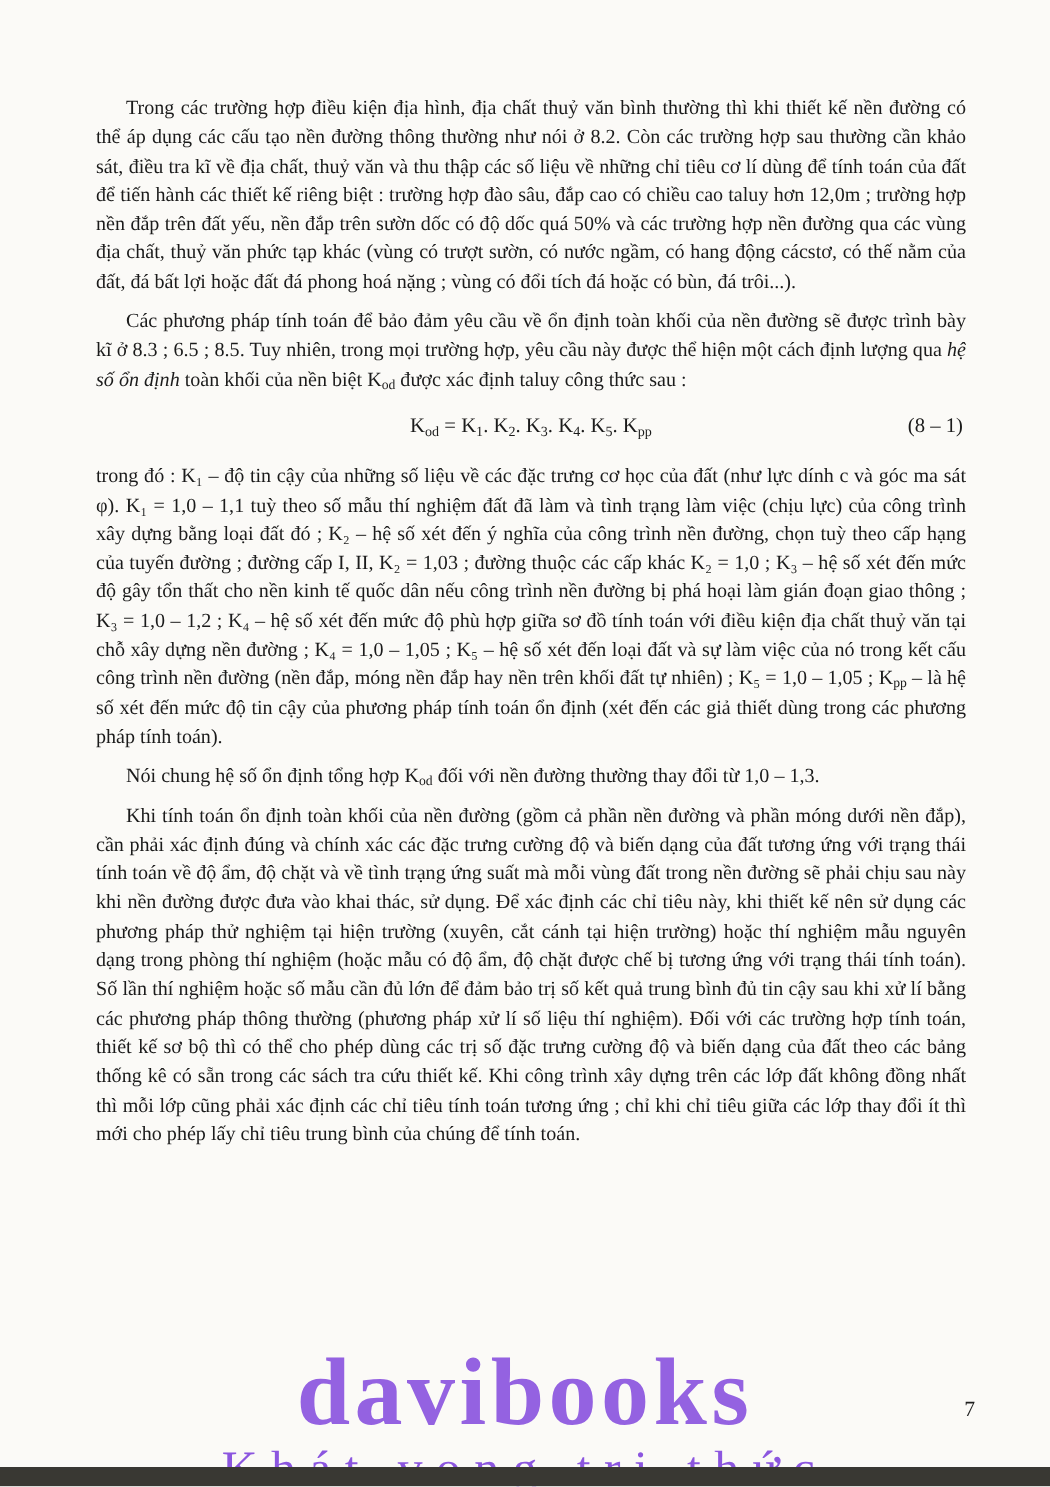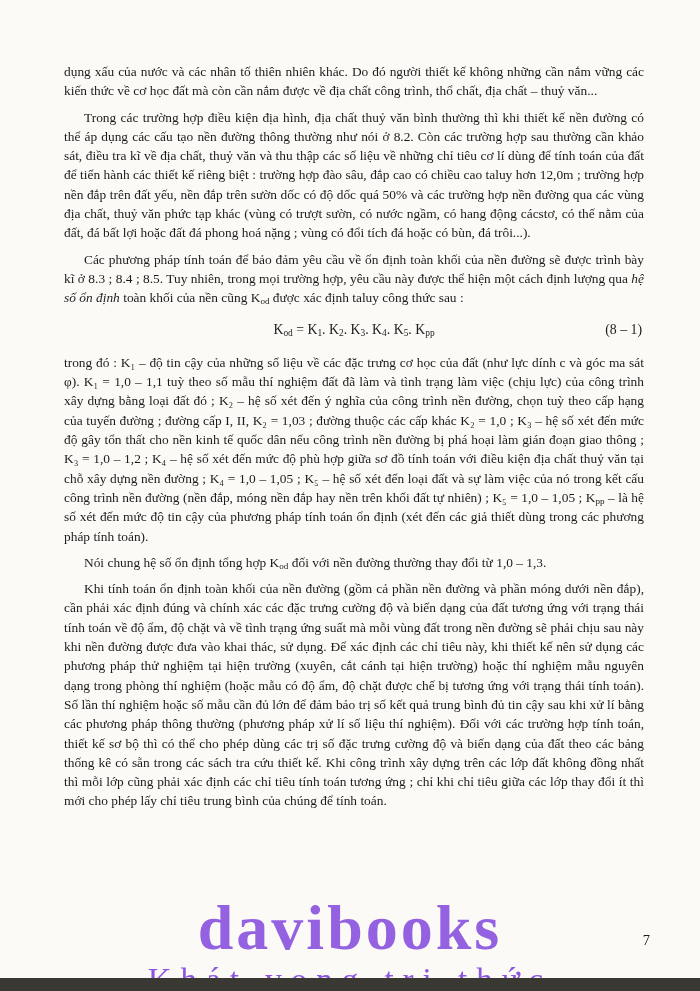--- a/index.html
+++ b/index.html
@@ -82,25 +82,24 @@
 
 <div class="page">
 
   <div class="watermark">
     <div class="wm-brand">davibooks</div>
     <div class="wm-slogan">Khát vọng tri thức</div>
   </div>
 
   <div class="content">
 
-    <p class="no-indent">dụng xấu của nước và các nhân tố thiên nhiên khác. Do đó người thiết kế không những cần nắm vững các kiến thức về cơ học đất mà còn cần nắm được về địa chất công trình, thổ chất, địa chất – thuỷ văn...</p>
 
     <p>Trong các trường hợp điều kiện địa hình, địa chất thuỷ văn bình thường thì khi thiết kế nền đường có thể áp dụng các cấu tạo nền đường thông thường như nói ở 8.2. Còn các trường hợp sau thường cần khảo sát, điều tra kĩ về địa chất, thuỷ văn và thu thập các số liệu về những chỉ tiêu cơ lí dùng để tính toán của đất để tiến hành các thiết kế riêng biệt : trường hợp đào sâu, đắp cao có chiều cao taluy hơn 12,0m ; trường hợp nền đắp trên đất yếu, nền đắp trên sườn dốc có độ dốc quá 50% và các trường hợp nền đường qua các vùng địa chất, thuỷ văn phức tạp khác (vùng có trượt sườn, có nước ngầm, có hang động cácstơ, có thế nằm của đất, đá bất lợi hoặc đất đá phong hoá nặng ; vùng có đổi tích đá hoặc có bùn, đá trôi...).</p>
 
-    <p><span>Các phương pháp tính toán để bảo đảm yêu cầu về ổn định toàn khối của nền đường sẽ được trình bày kĩ ở 8.3 ; 8.4 ; 8.5. Tuy nhiên, trong mọi trường hợp, yêu cầu này được thể hiện một cách định lượng qua </span><em>hệ số ổn định</em><span> toàn khối của nền cũng K</span><sub>od</sub><span> được xác định taluy công thức sau :</span></p>
+    <p><span>Các phương pháp tính toán để bảo đảm yêu cầu về ổn định toàn khối của nền đường sẽ được trình bày kĩ ở 8.3 ; 6.5 ; 8.5. Tuy nhiên, trong mọi trường hợp, yêu cầu này được thể hiện một cách định lượng qua </span><em>hệ số ổn định</em><span> toàn khối của nền biệt K</span><sub>od</sub><span> được xác định taluy công thức sau :</span></p>
 
     <div class="formula">
       <span class="formula-body"><span>K</span><sub>od</sub><span> = K</span><sub>1</sub><span>. K</span><sub>2</sub><span>. K</span><sub>3</sub><span>. K</span><sub>4</sub><span>. K</span><sub>5</sub><span>. K</span><sub>pp</sub></span>
       <span class="formula-number">(8 – 1)</span>
     </div>
 
     <p class="no-indent"><span>trong đó : K₁ – độ tin cậy của những số liệu về các đặc trưng cơ học của đất (như lực dính c và góc ma sát φ). K₁ = 1,0 – 1,1 tuỳ theo số mẫu thí nghiệm đất đã làm và tình trạng làm việc (chịu lực) của công trình xây dựng bằng loại đất đó ; K₂ – hệ số xét đến ý nghĩa của công trình nền đường, chọn tuỳ theo cấp hạng của tuyến đường ; đường cấp I, II, K₂ = 1,03 ; đường thuộc các cấp khác K₂ = 1,0 ; K₃ – hệ số xét đến mức độ gây tổn thất cho nền kinh tế quốc dân nếu công trình nền đường bị phá hoại làm gián đoạn giao thông ; K₃ = 1,0 – 1,2 ; K₄ – hệ số xét đến mức độ phù hợp giữa sơ đồ tính toán với điều kiện địa chất thuỷ văn tại chỗ xây dựng nền đường ; K₄ = 1,0 – 1,05 ; K₅ – hệ số xét đến loại đất và sự làm việc của nó trong kết cấu công trình nền đường (nền đắp, móng nền đắp hay nền trên khối đất tự nhiên) ; K₅ = 1,0 – 1,05 ; K</span><sub>pp</sub><span> – là hệ số xét đến mức độ tin cậy của phương pháp tính toán ổn định (xét đến các giả thiết dùng trong các phương pháp tính toán).</span></p>
 
     <p><span>Nói chung hệ số ổn định tổng hợp K</span><sub>od</sub><span> đối với nền đường thường thay đổi từ 1,0 – 1,3.</span></p>
 

